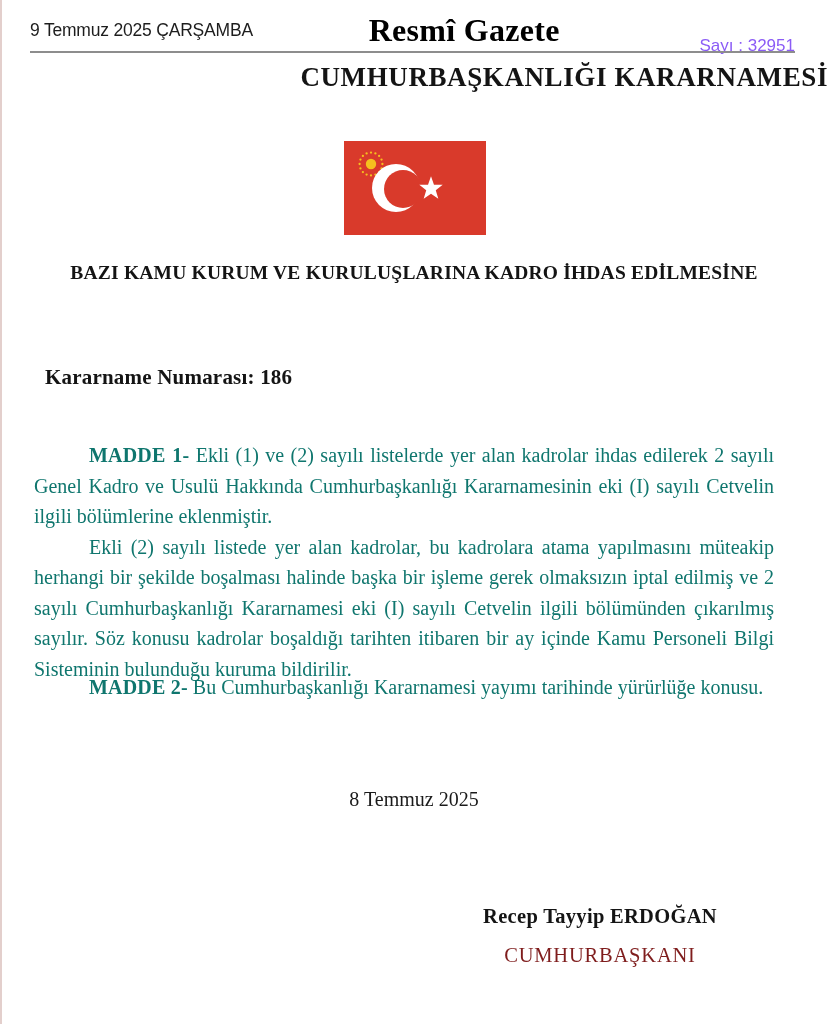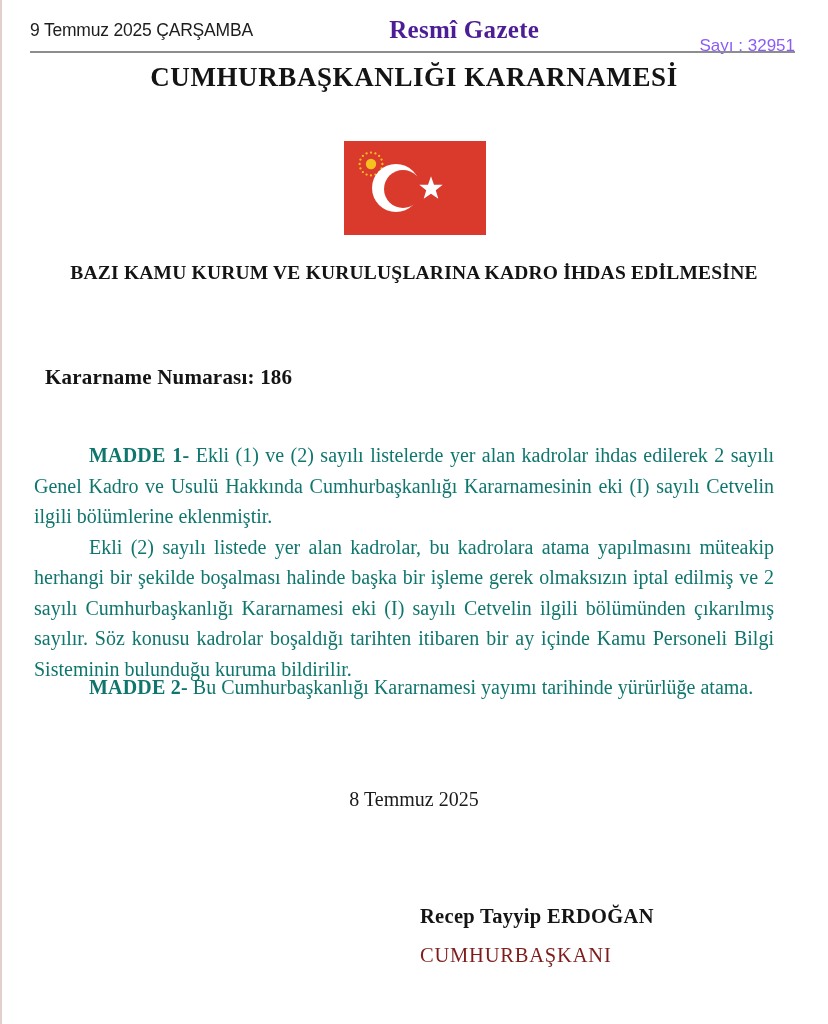--- a/index.html
+++ b/index.html
@@ -44,23 +44,23 @@
   .masthead-date {
     font-family: "Liberation Sans", "DejaVu Sans", sans-serif;
     font-size: 17.5px;
     letter-spacing: -0.2px;
     color: #1d1d1d;
     white-space: nowrap;
   }
 
   .masthead-title {
     font-family: "Liberation Serif", "DejaVu Serif", serif;
-    font-size: 25px;
-    font-weight: 700;
-    color: #4c1d95;
+    font-size: 32px;
+    font-weight: 700;
+    color: #000000;
     letter-spacing: 0.3px;
     white-space: nowrap;
     position: relative;
     left: -12px;
   }
 
   .masthead-issue {
     font-family: "Liberation Sans", "DejaVu Sans", sans-serif;
     font-size: 17px;
     color: #8b5cf6;
@@ -76,21 +76,21 @@
     height: 2px;
     background: #8d8d8d;
   }
 
   
   .decree-kind {
     position: absolute;
     left: 0;
     top: 62px;
     width: 828px;
-    text-align: center;
+    text-align: right;
     font-size: 27px;
     font-weight: 700;
     letter-spacing: 0.6px;
     color: #141414;
   }
 
   
   .flag-wrap {
     position: absolute;
     left: 344px;
@@ -216,20 +216,21 @@
     font-size: 20px;
     color: #1a1a1a;
   }
 
   
   .signature {
     position: absolute;
     left: 420px;
     top: 905px;
     width: 360px;
+    text-align: center;
     font-family: Liberation Serif, serif;
   }
 
   .signature-name {
     font-size: 20.5px;
     font-weight: 700;
     letter-spacing: 0.3px;
     color: #141414;
   }
 
@@ -299,21 +300,21 @@
   </div>
 
   <div class="decree-number">Kararname Numarası: 186</div>
 
   <div class="body-block" id="article1">
     <p><span class="madde-label">MADDE 1-</span><span> Ekli (1) ve (2) sayılı listelerde yer alan kadrolar ihdas edilerek 2 sayılı Genel Kadro ve Usulü Hakkında Cumhurbaşkanlığı Kararnamesinin eki (I) sayılı Cetvelin ilgili bölümlerine eklenmiştir.</span></p>
     <p>Ekli (2) sayılı listede yer alan kadrolar, bu kadrolara atama yapılmasını müteakip herhangi bir şekilde boşalması halinde başka bir işleme gerek olmaksızın iptal edilmiş ve 2 sayılı Cumhurbaşkanlığı Kararnamesi eki (I) sayılı Cetvelin ilgili bölümünden çıkarılmış sayılır. Söz konusu kadrolar boşaldığı tarihten itibaren bir ay içinde Kamu Personeli Bilgi Sisteminin bulunduğu kuruma bildirilir.</p>
   </div>
 
   <div class="body-block" id="article2">
-    <p><span class="madde-label">MADDE 2-</span><span> Bu Cumhurbaşkanlığı Kararnamesi yayımı tarihinde yürürlüğe atama.</span></p>
+    <p><span class="madde-label">MADDE 2-</span><span> Bu Cumhurbaşkanlığı Kararnamesi yayımı tarihinde yürürlüğe konusu.</span></p>
   </div>
 
 
   <div class="sign-date">8 Temmuz 2025</div>
 
   <div class="signature">
     <div class="signature-name">Recep Tayyip ERDOĞAN</div>
     <div class="signature-title">CUMHURBAŞKANI</div>
   </div>
 

